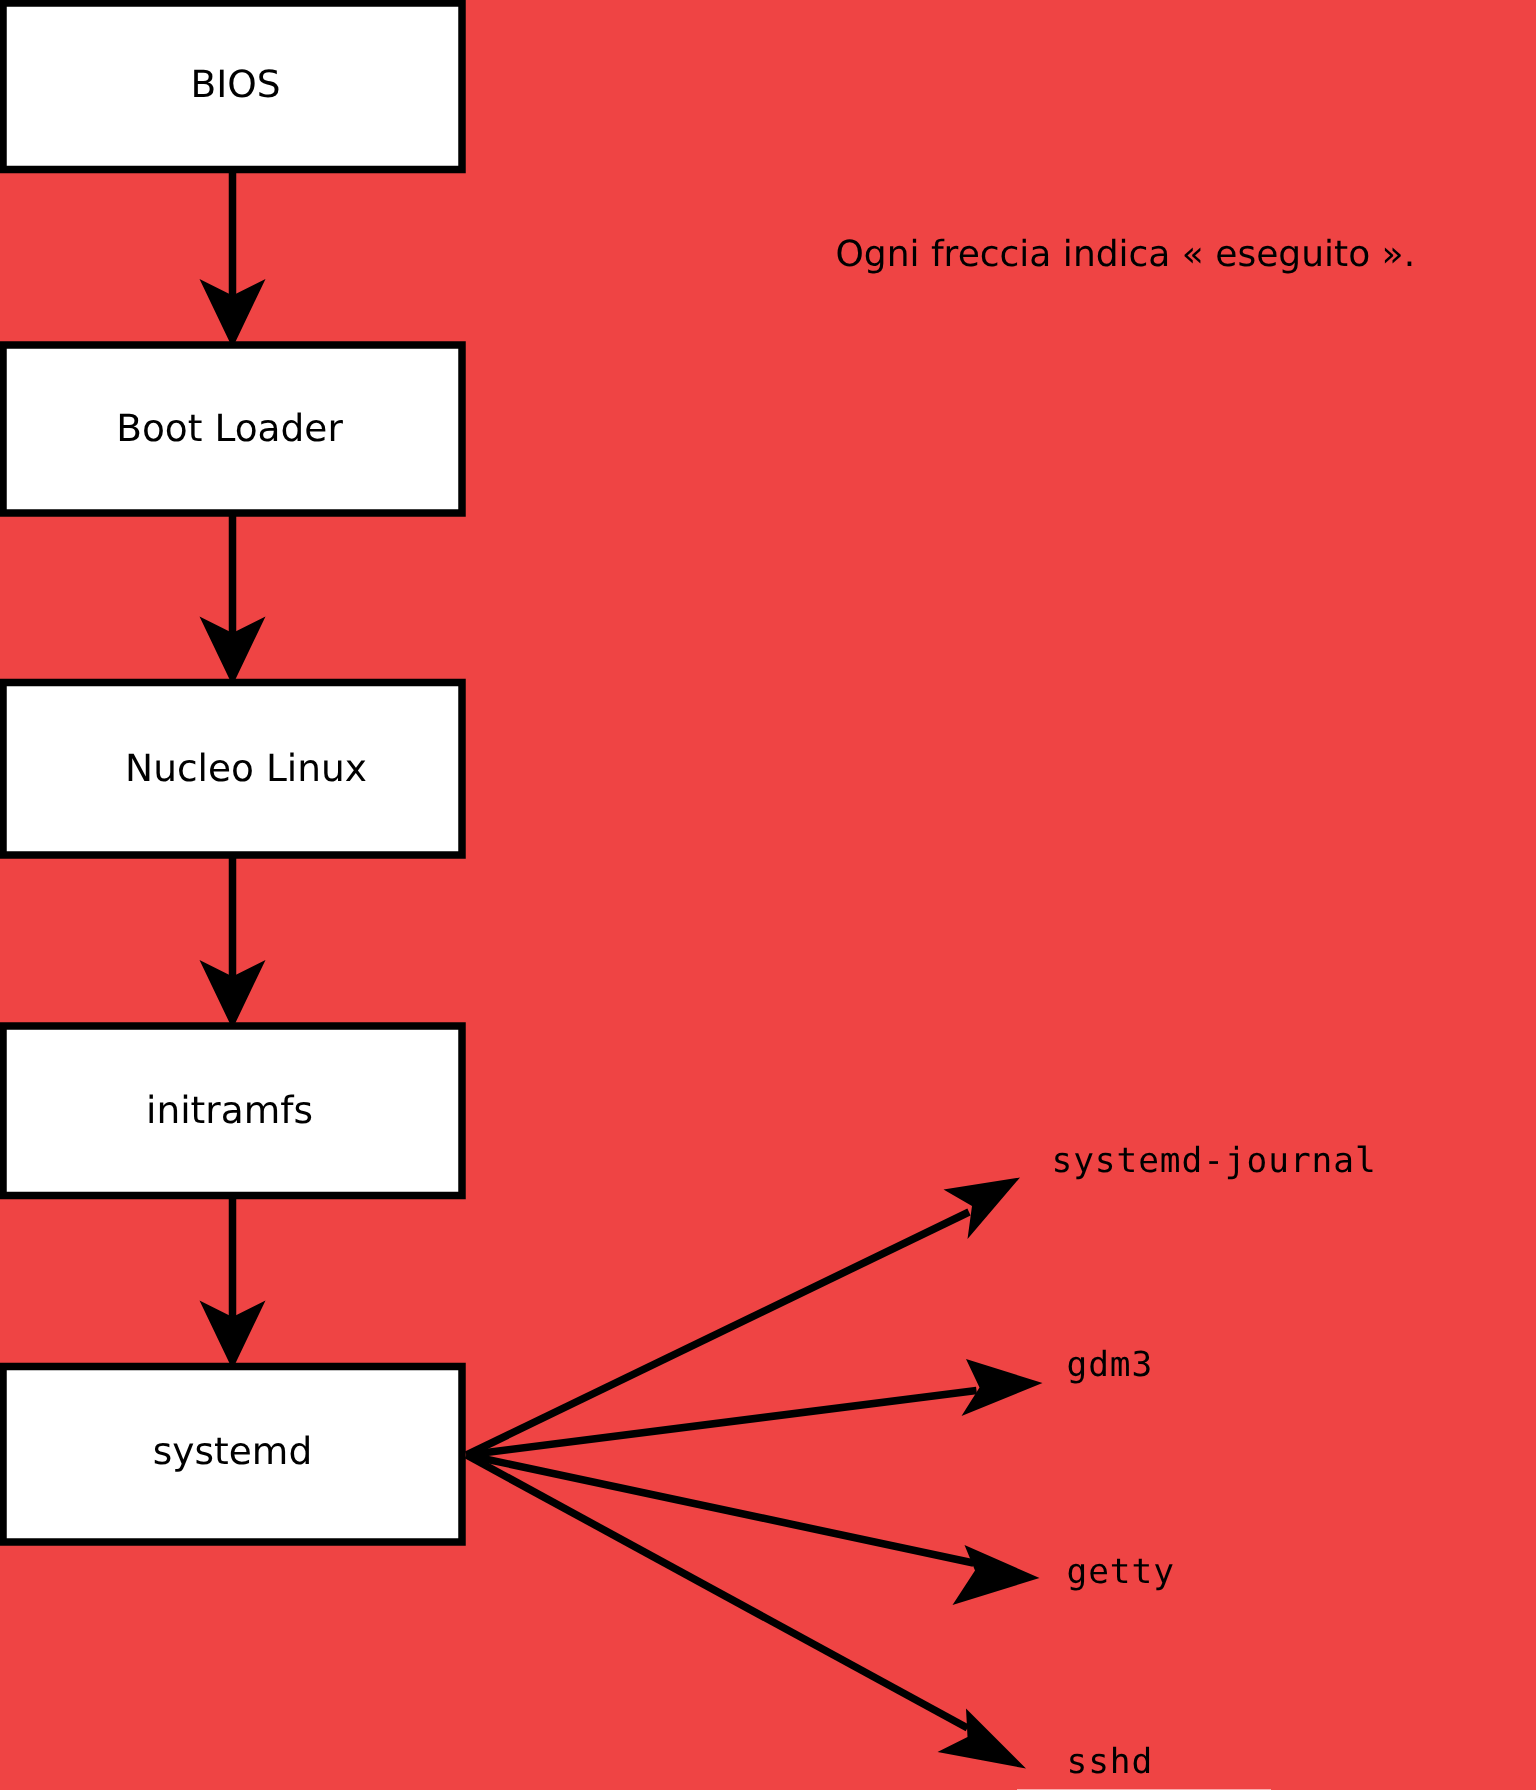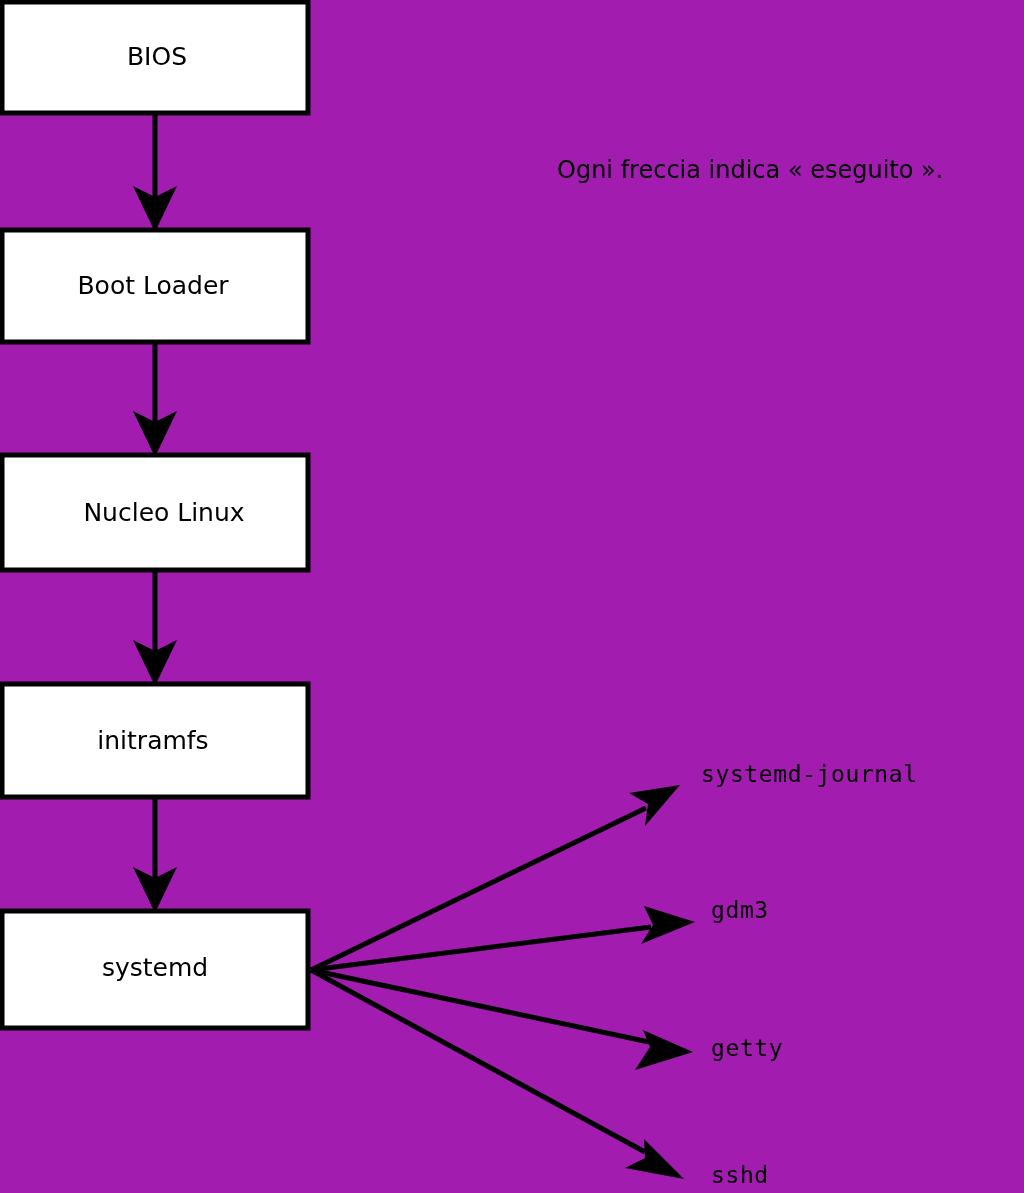--- a/index.html
+++ b/index.html
@@ -8,21 +8,21 @@
     padding: 0;
     background: #ffffff;
   }
   body {
     font-family: "DejaVu Sans", sans-serif;
   }
   #canvas {
     position: relative;
     width: 1024px;
     height: 1193px;
-    background: #a21caf;
+    background: #ef4444;
     overflow: hidden;
   }
   #diagram-svg {
     position: absolute;
     left: 0;
     top: 0;
     width: 1024px;
     height: 1193px;
     display: block;
   }

